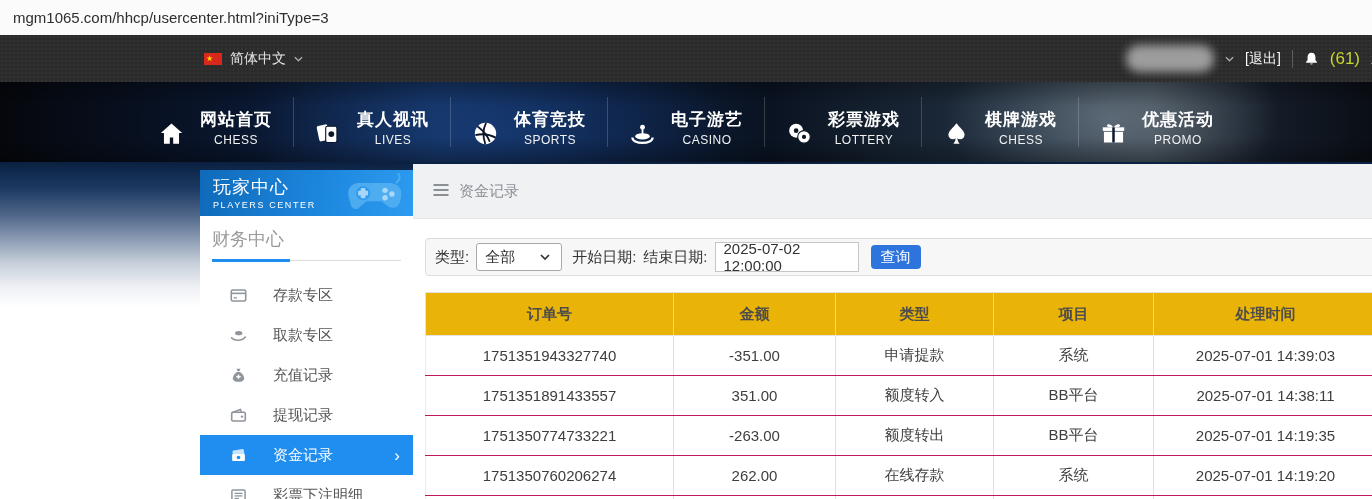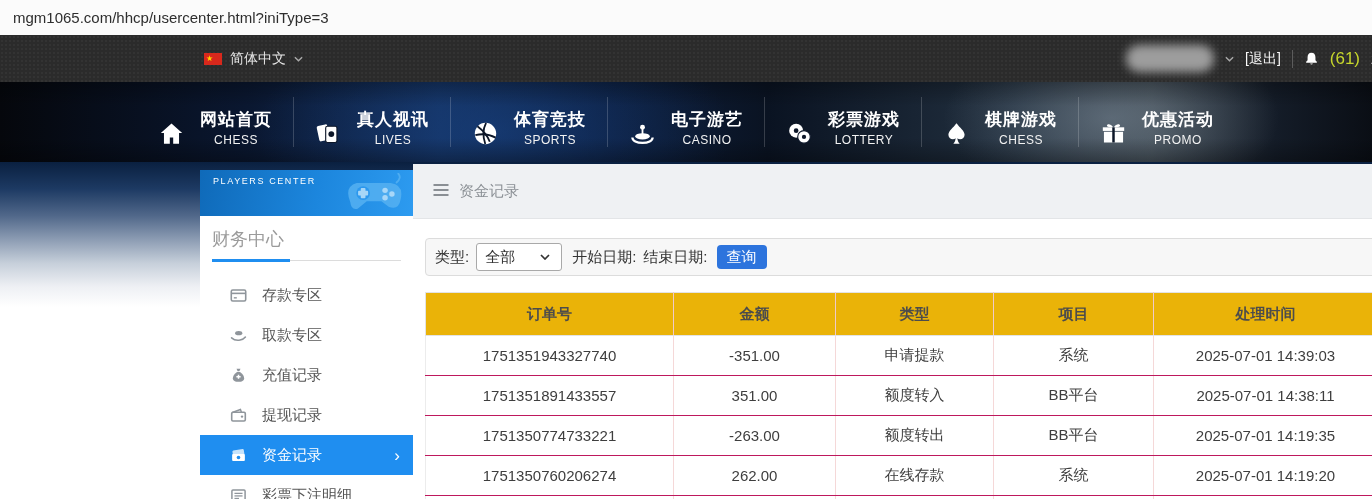--- a/index.html
+++ b/index.html
@@ -44,21 +44,21 @@
 
   
   .sidebar{position:absolute;left:200px;top:8px;width:213px;height:329px;background:#fff;overflow:hidden}
   .side-header{height:46px;background:linear-gradient(100deg,#0f6ab9 0%,#1c86dd 55%,#2d9bf0 100%);position:relative;color:#fff;padding:5px 0 0 13px;overflow:hidden}
   .sh-zh{font-size:18px;letter-spacing:1px}
   .sh-en{font-size:9px;letter-spacing:1.6px;margin-top:1px}
   .gamepad{position:absolute;right:6px;top:3px;width:64px;height:40px;opacity:.85}
   .side-section{margin:0 12px;padding:11px 0 9px;font-size:18px;color:#9b9b9b;border-bottom:1px solid #dcdcdc;position:relative}
   .side-section::after{content:"";position:absolute;left:0;bottom:-2px;width:78px;height:3px;background:#1f8ef0}
   .side-menu{padding-top:14px}
-  .side-item{height:40px;display:flex;align-items:center;padding-left:30px;gap:15px;color:#555;font-size:15px;cursor:pointer;position:relative}
+  .side-item{height:40px;display:flex;align-items:center;padding-left:30px;gap:26px;color:#555;font-size:15px;cursor:pointer;position:relative}
   .s-icon{width:17px;height:17px;color:#8f959b;display:inline-flex;flex:none}
   .s-icon svg{width:100%;height:100%}
   .side-item.active{background:#1f8ef0;color:#fff}
   .side-item.active .s-icon{color:#fff}
   .s-chev{position:absolute;right:13px;font-size:17px;color:#fff;line-height:1}
 
   
   .main-panel{position:absolute;left:413px;top:2px;width:959px;height:335px}
   .breadcrumb{height:55px;background:#eff1f3;border-bottom:1px solid #e3e5e7;display:flex;align-items:center;gap:9px;padding-left:20px;color:#8a8f94;font-size:15px}
   .panel-body{position:relative;background:#fff;height:280px}
@@ -209,20 +209,21 @@
             <span class="nav-en">PROMO</span>
           </span>
         </div>
       </div>
   </nav>
 
   <div class="contentband">
 
     <aside class="sidebar">
       <div class="side-header">
+        <div class="sh-zh">玩家中心</div>
         <div class="sh-en">PLAYERS CENTER</div>
         <span class="gamepad">
           <svg viewBox="0 0 70 44">
             <path d="M8 32 Q1 15 15 11 H52 Q67 13 63 29 Q61 41 50 37 L42 31 H26 L16 39 Q9 41 8 32z" fill="#55b1f2"></path>
             <circle cx="22" cy="22" r="7.5" fill="#2e9af0"></circle>
             <rect x="19.4" y="16.5" width="5.2" height="11" rx="1" fill="#bfe3fb"></rect>
             <rect x="16.5" y="19.4" width="11" height="5.2" rx="1" fill="#bfe3fb"></rect>
             <circle cx="46" cy="19" r="3" fill="#bfe3fb"></circle>
               <circle cx="53.5" cy="23" r="3" fill="#bfe3fb"></circle>
               <circle cx="46" cy="27" r="3" fill="#bfe3fb"></circle>
@@ -315,20 +316,23 @@
         <div class="filterbar">
           <span class="flabel">类型:</span>
           <div class="select">
             <span>全部</span>
             <svg viewBox="0 0 10 6" width="10" height="6">
                 <path d="M1 1l4 4 4-4" stroke="#333" stroke-width="1.7" fill="none"></path>
               </svg>
           </div>
           <span class="flabel">开始日期:</span>
           <span class="flabel">结束日期:</span>
+          <div class="dateinput">
+            <span>2025-07-02 12:00:00</span>
+          </div>
           <button class="searchbtn">查询</button>
         </div>
         <table class="datatable">
           <colgroup>
             <col style="width:248px">
               <col style="width:162px">
               <col style="width:158px">
               <col style="width:160px">
               <col style="width:224px">
           </colgroup>

